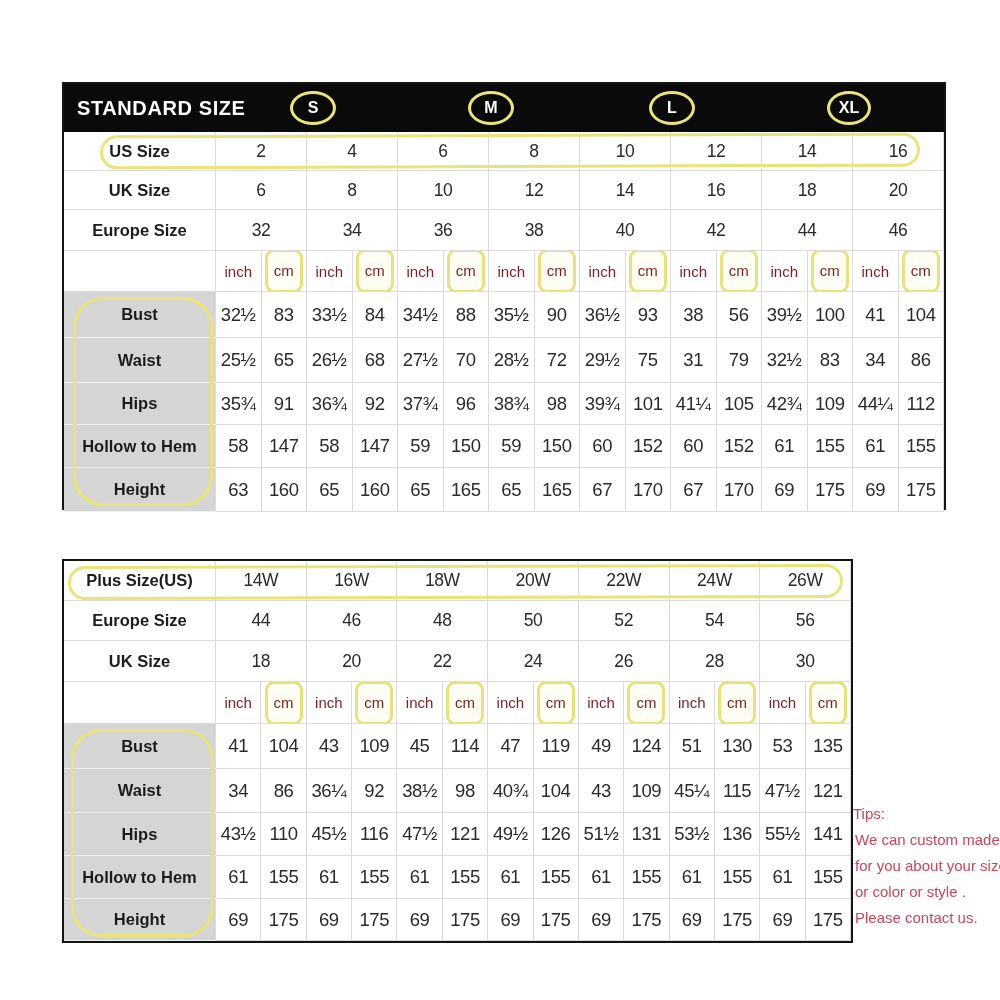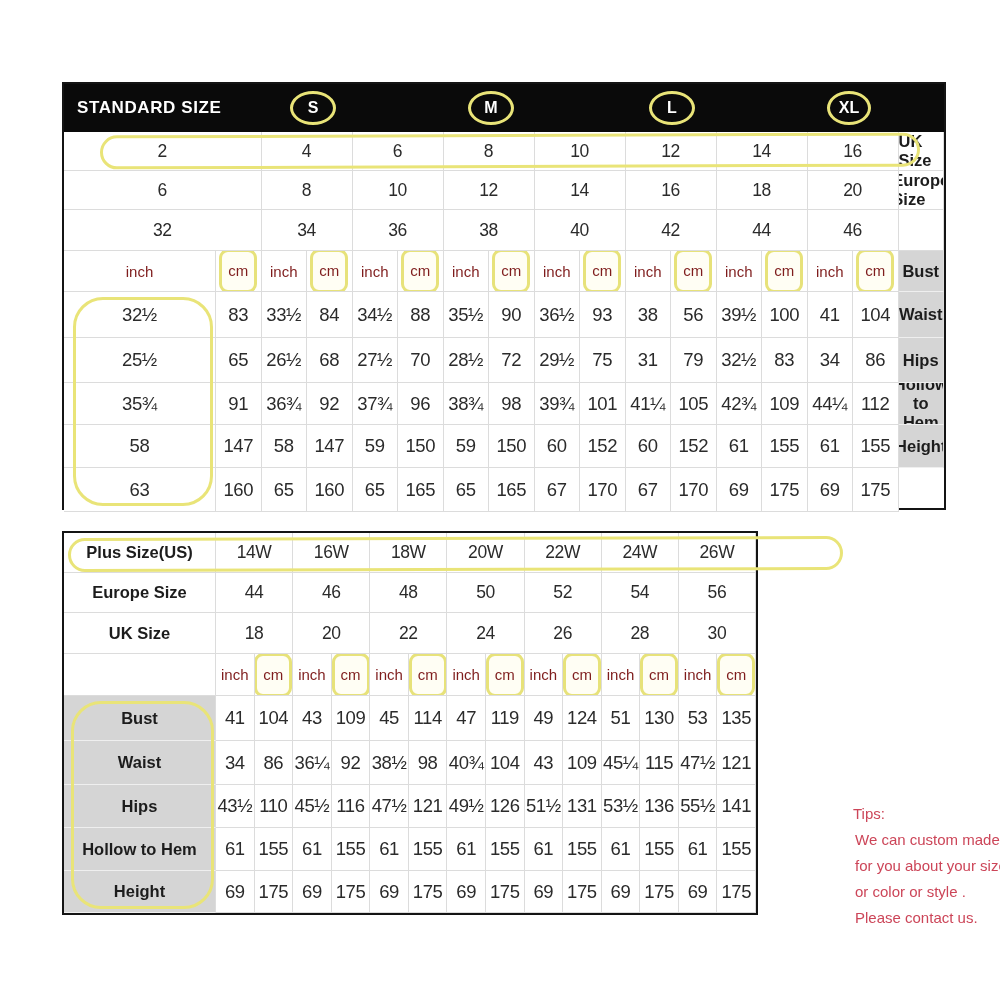--- a/index.html
+++ b/index.html
@@ -3,25 +3,25 @@
 <meta charset="utf-8">
 <style>
   * { margin:0; padding:0; box-sizing:border-box; }
   html,body { background:#fff; }
   body { font-family:"Liberation Sans", sans-serif; color:#222; }
   .page { position:relative; width:1000px; height:1000px; background:#ffffff; overflow:hidden; }
 
   
   .tbl { position:absolute; border:2px solid #141414; background:#fff; }
   .tbl-std { left:62px; top:82px;  width:884px; height:428px; }
-  .tbl-plus{ left:62px; top:531px; width:696px; height:384px; }
+  .tbl-plus{ left:62px; top:559px; width:791px; height:384px; }
 
   
   .hdr { position:relative; height:48px; background:#0a0a0a; display:flex; align-items:center; }
-  .hdr-title { color:#fff; font-weight:bold; font-size:17px; letter-spacing:.6px; padding-left:13px; }
+  .hdr-title { color:#fff; font-weight:bold; font-size:20px; letter-spacing:.6px; padding-left:13px; }
   .badge { position:absolute; top:7px; width:46px; height:34px; border:3px solid #e9e478;
            border-radius:50%; display:flex; align-items:center; justify-content:center;
            color:#fff; font-weight:bold; font-size:16px; }
   .b0{left:226px;} .b1{left:404px;} .b2{left:585px;} .b3{left:763px; width:44px;}
 
   
   .grid { display:grid; width:100%; }
   .grid-std  { grid-template-columns:152px repeat(16, 1fr);
                grid-template-rows:39px 39px 41px 41px 46px 45px 42px 43px 44px; }
   .grid-plus { grid-template-columns:152px repeat(14, 1fr);
@@ -58,20 +58,21 @@
 
   <div class="tbl tbl-std">
     <div class="hdr">
       <span class="hdr-title">STANDARD SIZE</span>
       <span class="badge b0">S</span>
       <span class="badge b1">M</span>
       <span class="badge b2">L</span>
       <span class="badge b3">XL</span>
     </div>
     <div class="grid grid-std" id="std-grid">
+        <div class="cell lbl">US Size</div>
         <div class="cell val v2">2</div>
         <div class="cell val v2">4</div>
         <div class="cell val v2">6</div>
         <div class="cell val v2">8</div>
         <div class="cell val v2">10</div>
         <div class="cell val v2">12</div>
         <div class="cell val v2">14</div>
         <div class="cell val v2">16</div>
         <div class="cell lbl">UK Size</div>
         <div class="cell val v2">6</div>

